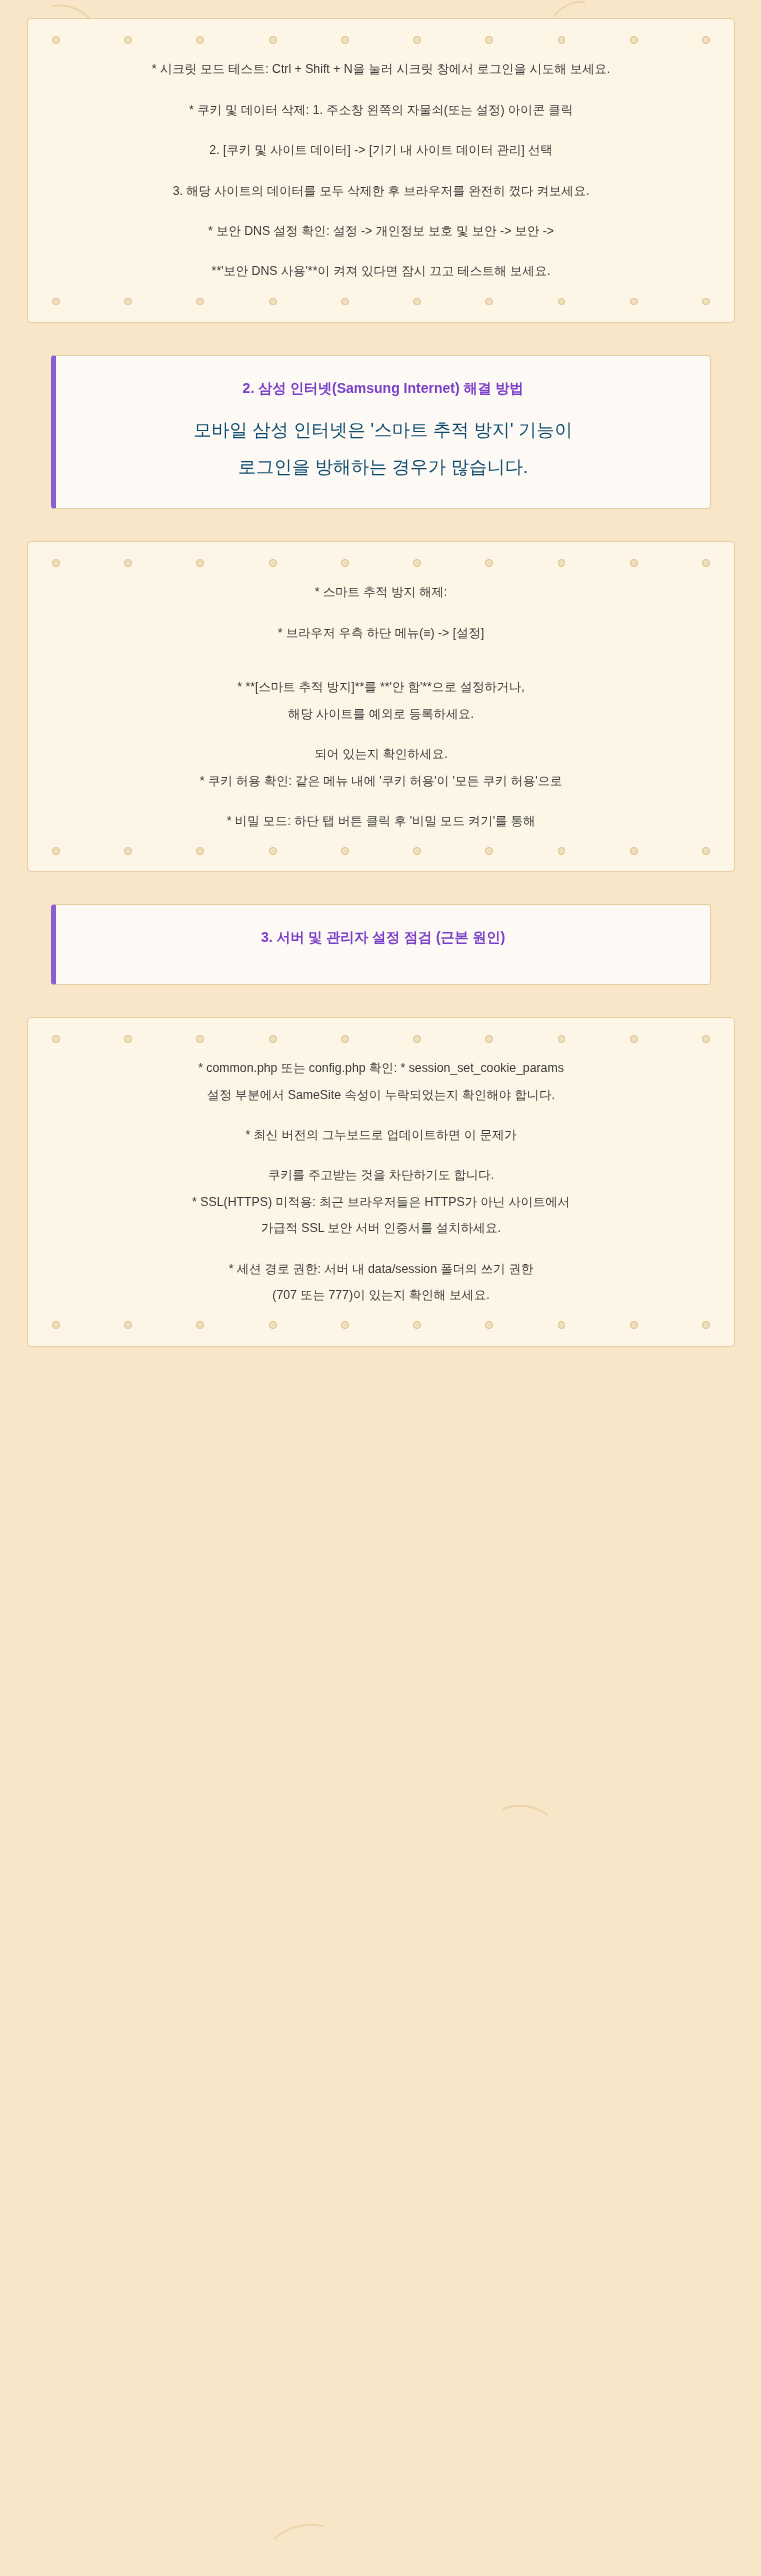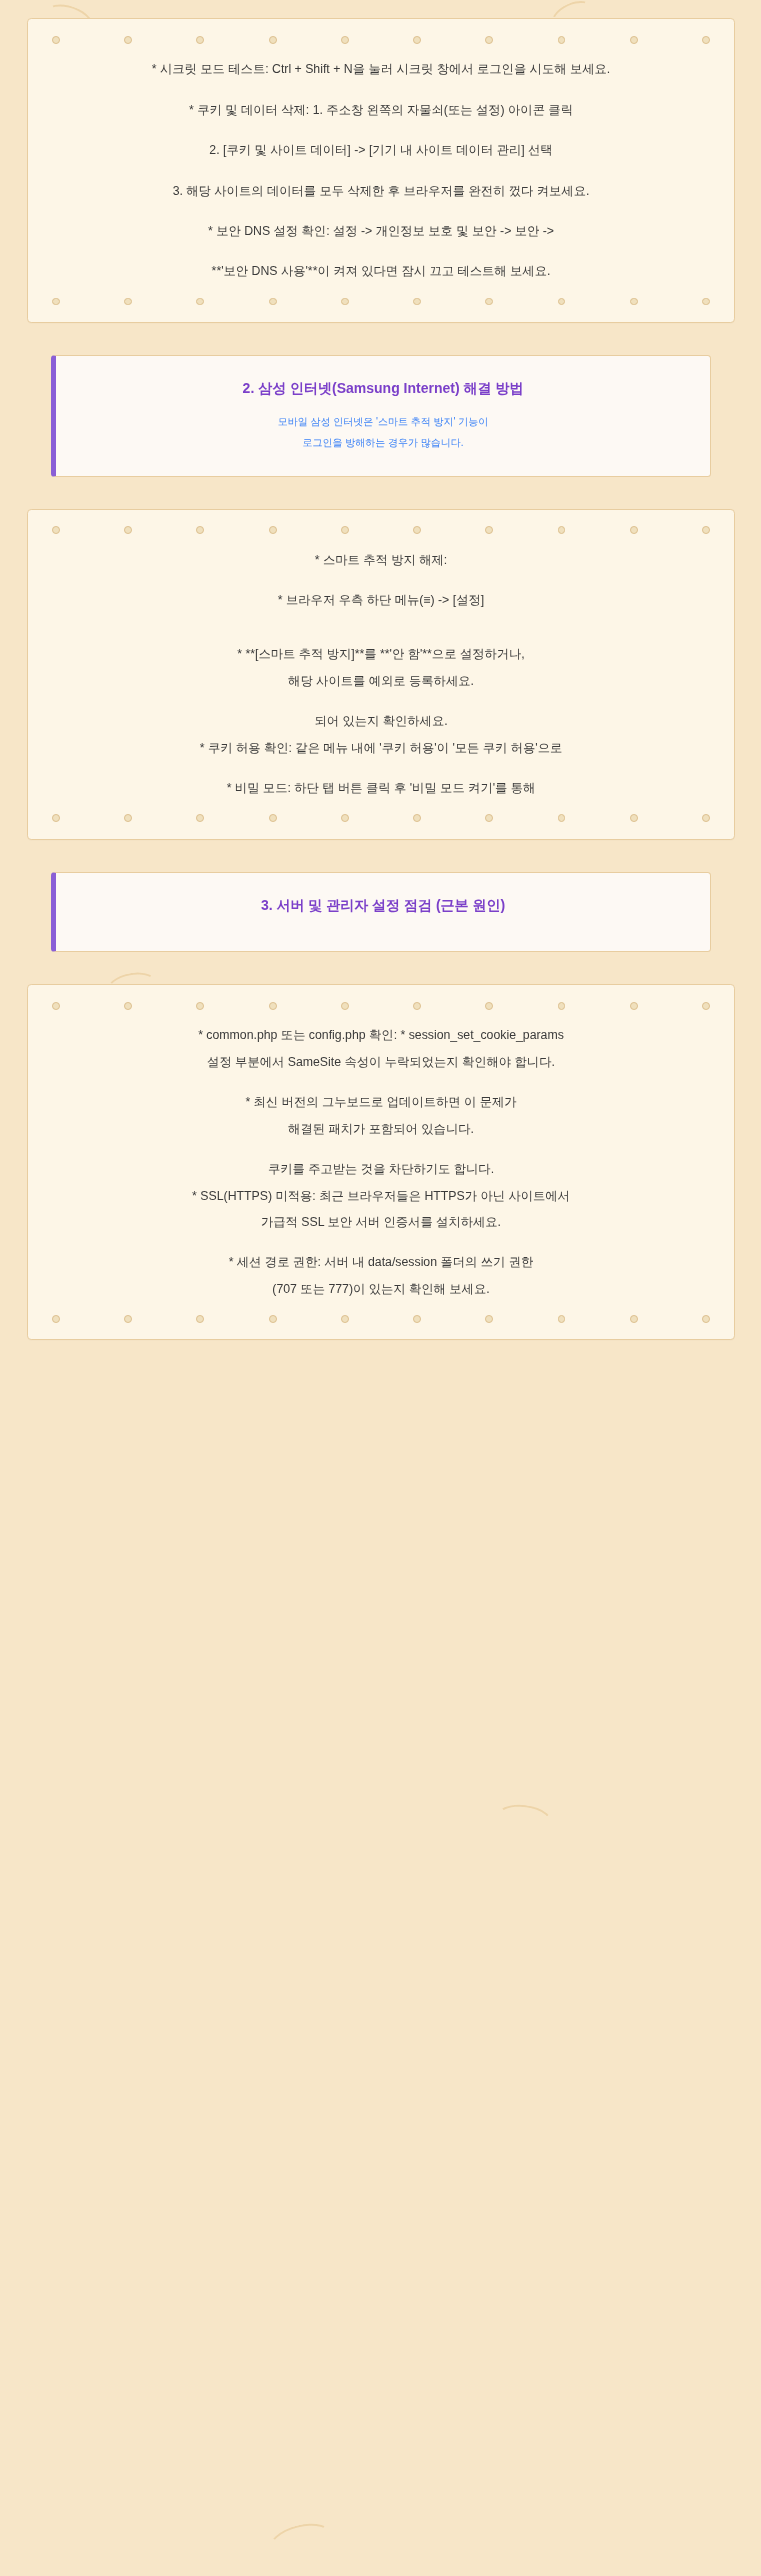--- a/index.html
+++ b/index.html
@@ -91,22 +91,22 @@
     text-align: center;
   }
   .headline-title {
     color: #7b40c9;
     font-size: 14px;
     font-weight: bold;
     margin-bottom: 12.7px;
     line-height: 1.6;
   }
   .headline-sub {
-    color: #3b82f6;
-    font-size: 10px;
+    color: #0c4a6e;
+    font-size: 18px;
     line-height: 2.05;
   }
 
   .spacer-sm { height: 18.3px; }
   .spacer-lg { height: 39px; }
 </style>
 </head>
 <body>
 
 <div class="bg-swirls">
@@ -226,21 +226,20 @@
       <span class="dot"></span>
       <span class="dot"></span>
       <span class="dot"></span>
       <span class="dot"></span>
     </div>
     <div class="note-body">
       <div class="line">* common.php 또는 config.php 확인: * session_set_cookie_params</div>
       <div class="line">설정 부분에서 SameSite 속성이 누락되었는지 확인해야 합니다.</div>
       <div class="gap"></div>
       <div class="line">* 최신 버전의 그누보드로 업데이트하면 이 문제가</div>
-      <div class="line">해결된 패치가 포함되어 있습니다.</div>
       <div class="gap"></div>
       <div class="line">쿠키를 주고받는 것을 차단하기도 합니다.</div>
       <div class="line">* SSL(HTTPS) 미적용: 최근 브라우저들은 HTTPS가 아닌 사이트에서</div>
       <div class="line">가급적 SSL 보안 서버 인증서를 설치하세요.</div>
       <div class="gap"></div>
       <div class="line">* 세션 경로 권한: 서버 내 data/session 폴더의 쓰기 권한</div>
       <div class="line">(707 또는 777)이 있는지 확인해 보세요.</div>
     </div>
     <div class="rail bottom">
       <span class="dot"></span>

